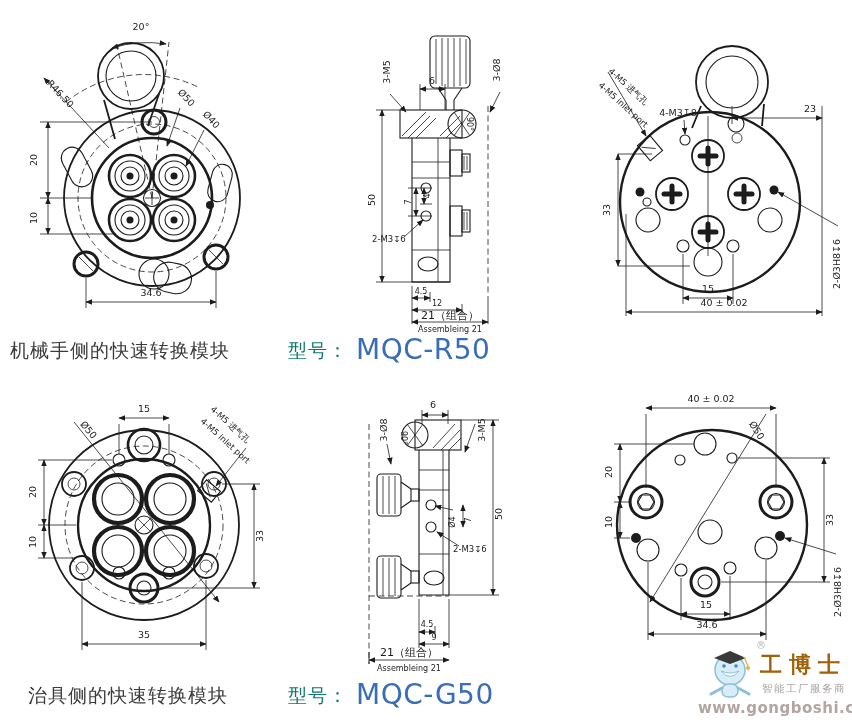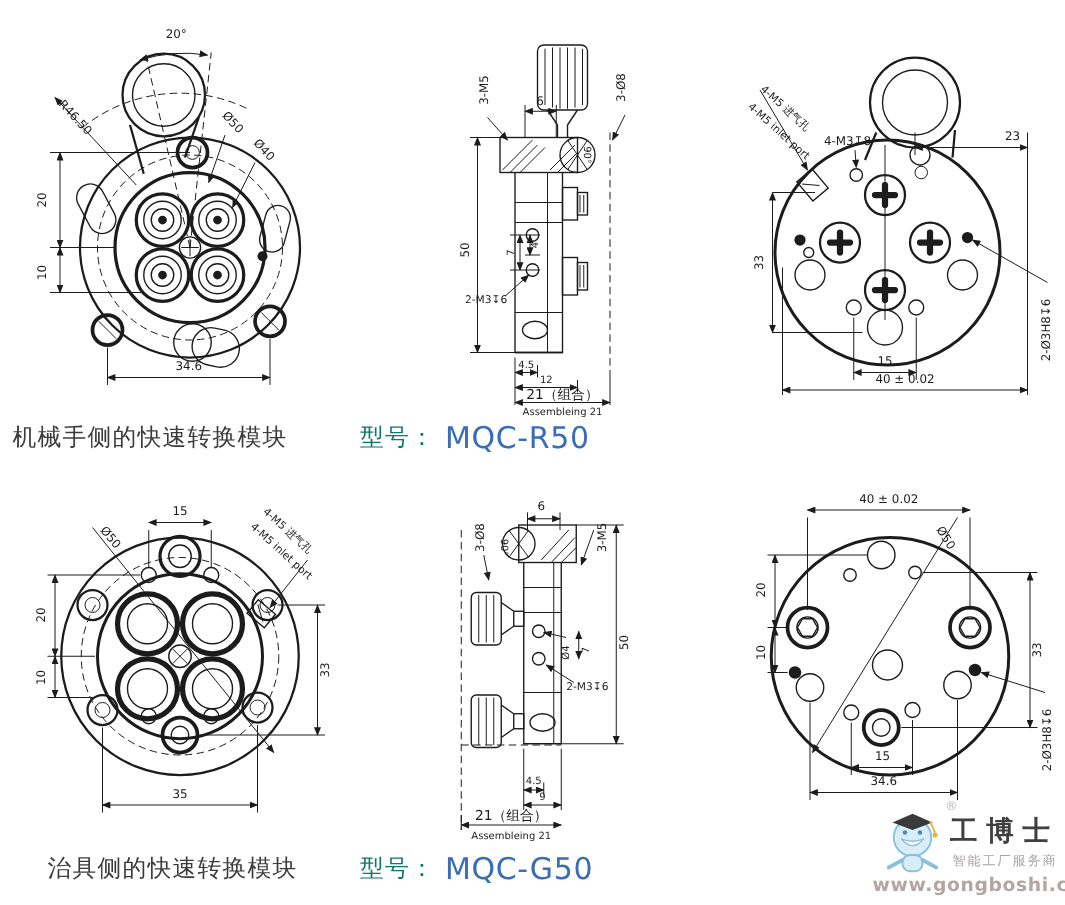--- a/index.html
+++ b/index.html
@@ -21,26 +21,26 @@
   .d   {font-size:9.5px;text-anchor:middle;}
   .d8  {font-size:8px;text-anchor:middle;}
   .ds  {font-size:8.5px;text-anchor:start;}
   .d11 {font-size:11px;text-anchor:middle;}
   .cross{stroke:#1c1c1c;stroke-width:5;stroke-linecap:round;}
   
   .cap-row{position:absolute;left:0;width:712px;height:28px;}
   .cap-row span{position:absolute;top:0;line-height:28px;white-space:nowrap;}
   .cap-title{font-size:19px;color:#3b3b3b;font-weight:500;letter-spacing:1px;}
   .cap-model-label{font-size:19px;color:#0f766e;font-weight:500;letter-spacing:1px;}
-  .cap-model-value{font-size:24px;color:#3a6db8;font-weight:500;letter-spacing:0.5px;}
+  .cap-model-value{font-size:28px;color:#3a6db8;font-weight:500;letter-spacing:0.5px;}
   
   .logo{position:absolute;left:698px;top:642px;width:154px;height:80px;}
   .logo .reg{position:absolute;left:58px;top:-2px;font-size:10px;color:#b9b9b9;}
   .logo .brand{position:absolute;left:62px;top:8px;font-size:22px;font-weight:bold;
-    color:#404040;letter-spacing:7px;font-family:"DejaVu Serif",serif;white-space:nowrap;}
+    color:#a16207;letter-spacing:7px;font-family:"DejaVu Serif",serif;white-space:nowrap;}
   .logo .tagline{position:absolute;left:64px;top:40px;font-size:10.5px;color:#aaa3a3;
     letter-spacing:1.5px;white-space:nowrap;text-align:center;}
   .logo .website{position:absolute;left:0;top:57px;width:154px;text-align:center;
     font-size:15px;font-weight:bold;color:#b3a5a1;letter-spacing:0.5px;}
 </style>
 </head>
 <body>
 
 <svg class="abs" style="left:4px;top:6px" width="290" height="328">
   <defs>
@@ -481,21 +481,21 @@
   <text x="116" y="216" class="d">15</text>
   <line x1="58" y1="170" x2="58" y2="248" class="lnt"></line>
     <line x1="176" y1="168" x2="176" y2="248" class="lnt"></line>
   <line x1="58" y1="242" x2="176" y2="242" class="dm" marker-start="url(#ar6)" marker-end="url(#ar6)"></line>
   <text x="117" y="236" class="d">34.6</text>
   <line x1="246" y1="162" x2="195" y2="146" class="dm" marker-end="url(#ar6)"></line>
   <text x="251" y="200" class="d" transform="rotate(-90 251 200)">2-Ø3H8↧6</text>
 </svg>
 
 <div class="cap-row" style="top:681px">
-  <span class="cap-title" style="left:38px">治具侧的快速转换模块</span>
+  <span class="cap-title" style="left:28px">治具侧的快速转换模块</span>
   <span class="cap-model-label" style="left:288px">型号：</span>
   <span class="cap-model-value" style="left:356px">MQC-G50</span>
 </div>
 
 <div class="logo">
   <svg width="60" height="58" style="position:absolute;left:2px;top:2px">
     <circle cx="30" cy="26" r="15" fill="#d8edf8" stroke="#8cc0da" stroke-width="1.5"></circle>
     <path d="M21,27 Q30,38 39,27 Q30,31 21,27 Z" fill="#ffffff" stroke="#8cc0da" stroke-width="1"></path>
     <circle cx="24" cy="22" r="1.8" fill="#4a8ab0"></circle>
       <circle cx="36" cy="22" r="1.8" fill="#4a8ab0"></circle>

